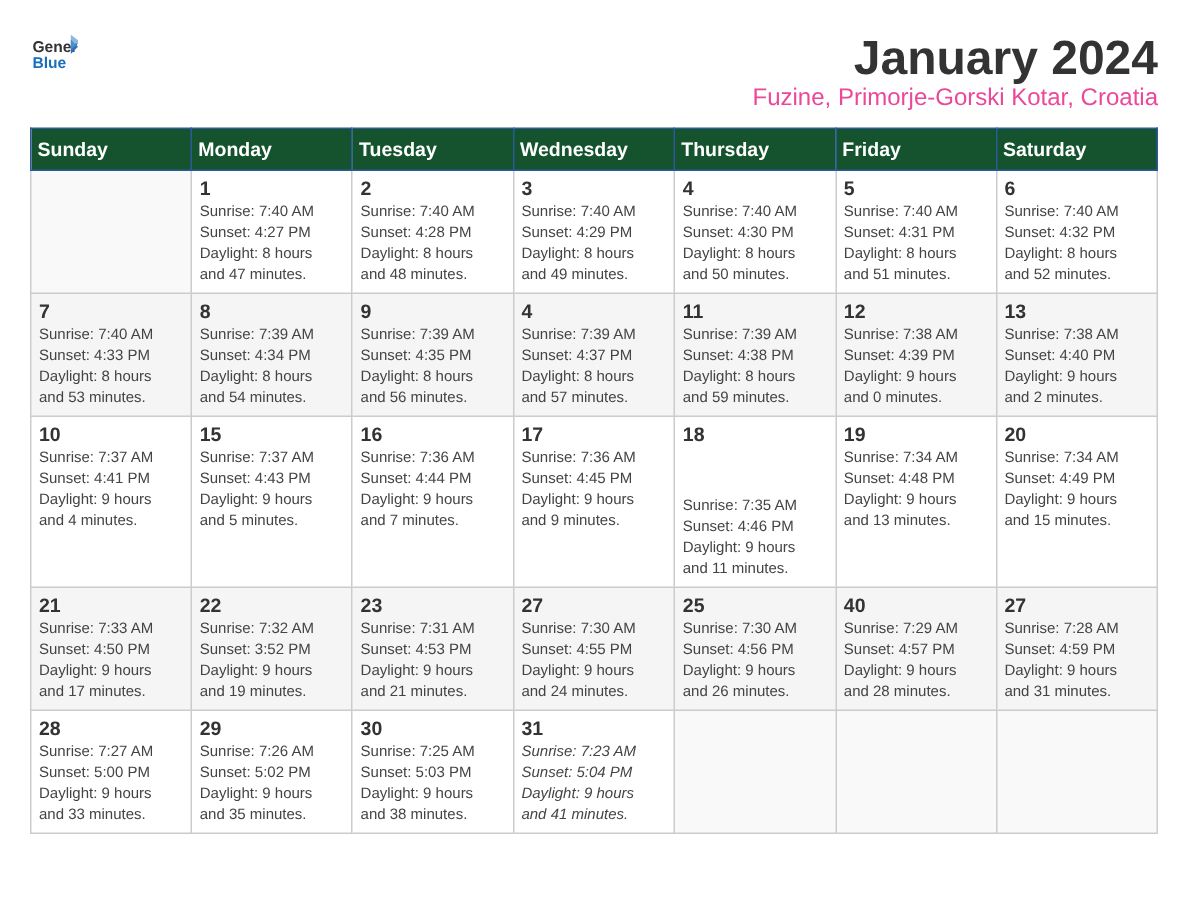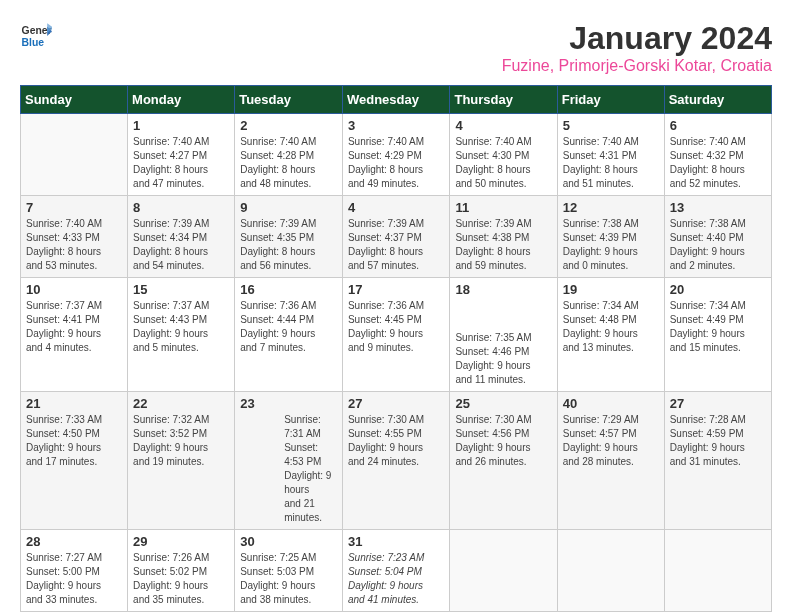--- a/index.html
+++ b/index.html
@@ -266,21 +266,21 @@
         </td>
         <td>
           <span class="day-number">22</span>
           <div class="day-info" style="white-space: pre-line;">Sunrise: 7:32 AM
 Sunset: 3:52 PM
 Daylight: 9 hours
 and 19 minutes.</div>
         </td>
         <td>
           <span class="day-number">23</span>
-          <div class="day-info" style="white-space: pre-line; margin-left: 44px;">Sunrise: 7:31 AM
+          <div class="day-info" style="white-space: pre-line;">Sunrise: 7:31 AM
 Sunset: 4:53 PM
 Daylight: 9 hours
 and 21 minutes.</div>
         </td>
         <td>
           <span class="day-number">27</span>
           <div class="day-info" style="white-space: pre-line;">Sunrise: 7:30 AM
 Sunset: 4:55 PM
 Daylight: 9 hours
 and 24 minutes.</div>

